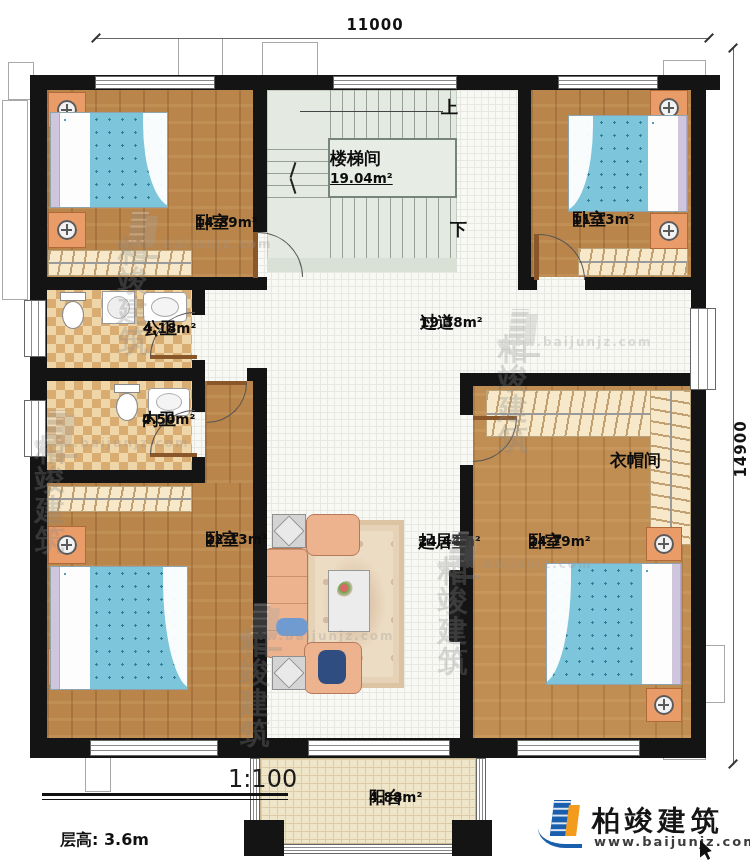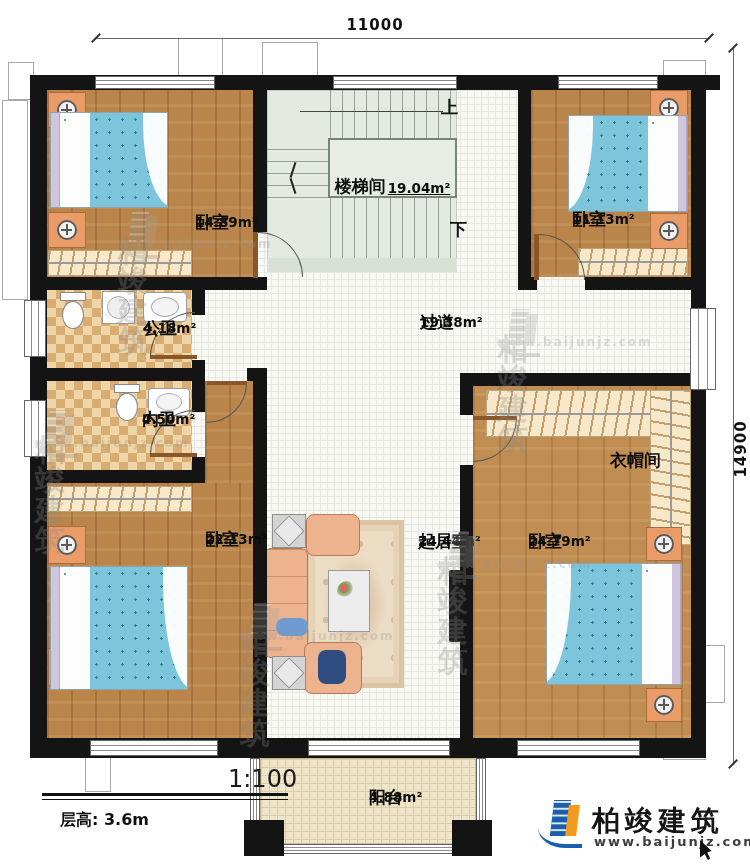--- a/index.html
+++ b/index.html
@@ -84,22 +84,22 @@
   .tv{background:#1d1d1d;border-radius:2px;}
   .person{border-radius:8px;}
   .rug{background:#ecdcc4;border:5px solid #dcc3a2;box-shadow:inset 0 0 0 6px #e6d2b6;
     background-image:radial-gradient(ellipse 46px 70px at 50% 50%,rgba(186,142,100,.55),rgba(186,142,100,0) 70%),
       radial-gradient(rgba(170,130,90,.35) 3px,transparent 3px);
     background-size:auto,34px 38px;}
 
   
   .treads-v{background-image:repeating-linear-gradient(90deg,#96a094 0 1px,transparent 1px 12px);}
   .treads-h{background-image:repeating-linear-gradient(0deg,#96a094 0 1px,transparent 1px 12px);}
-  .stairbox{background:#e7ece5;border:2px solid #78857a;display:flex;
-    align-items:flex-end;justify-content:center;gap:2px;}
+  .stairbox{background:#e7ece5;border:2px solid #78857a;display:flex;flex-direction:column;
+    align-items:flex-start;justify-content:center;gap:2px;}
   .updown{font-size:17px;font-weight:bold;color:#111;}
   .dirline{background:#444;}
 
   
   .rlabel{transform:translateX(-50%);text-align:center;white-space:nowrap;}
   .rname{position:static;font-size:17px;font-weight:bold;line-height:1.05;color:#0d0d0d;}
   .rarea{position:static;font-size:13.5px;font-weight:bold;color:#0d0d0d;}
 
   
   .dimline{background:#666;}
@@ -357,21 +357,21 @@
   <div class="tick" style="left:703px;top:37px;"></div>
   <div class="dimtext" style="left:375px;top:16px;transform:translateX(-50%);">11000</div>
   <div class="dimline" style="left:733px;top:48px;width:1px;height:717px;"></div>
   <div class="tick" style="left:727px;top:47px;"></div>
   <div class="tick" style="left:727px;top:763px;"></div>
   <div class="dimtext" style="left:712px;top:440px;transform:rotate(-90deg);transform-origin:center;">14900</div>
 
   <div class="tb-scale" style="left:228px;top:765px;">1:100</div>
   <div class="tb-rule" style="left:42px;top:793px;width:246px;height:3px;"></div>
   <div class="tb-rule" style="left:42px;top:799px;width:246px;height:1px;"></div>
-  <div class="tb-line" style="left:60px;top:810px;">
+  <div class="tb-line" style="left:60px;top:830px;">
     <span style="position:static;">层高:</span>
     <span style="position:static;">3.6m</span>
   </div>
 
   <div style="left:540px;top:798px;width:200px;height:60px;">
     <span class="bmark" style="left:0;top:2px;">
       <i class="b1"></i>
         <i class="b2"></i>
         <i class="sw"></i>
     </span>

